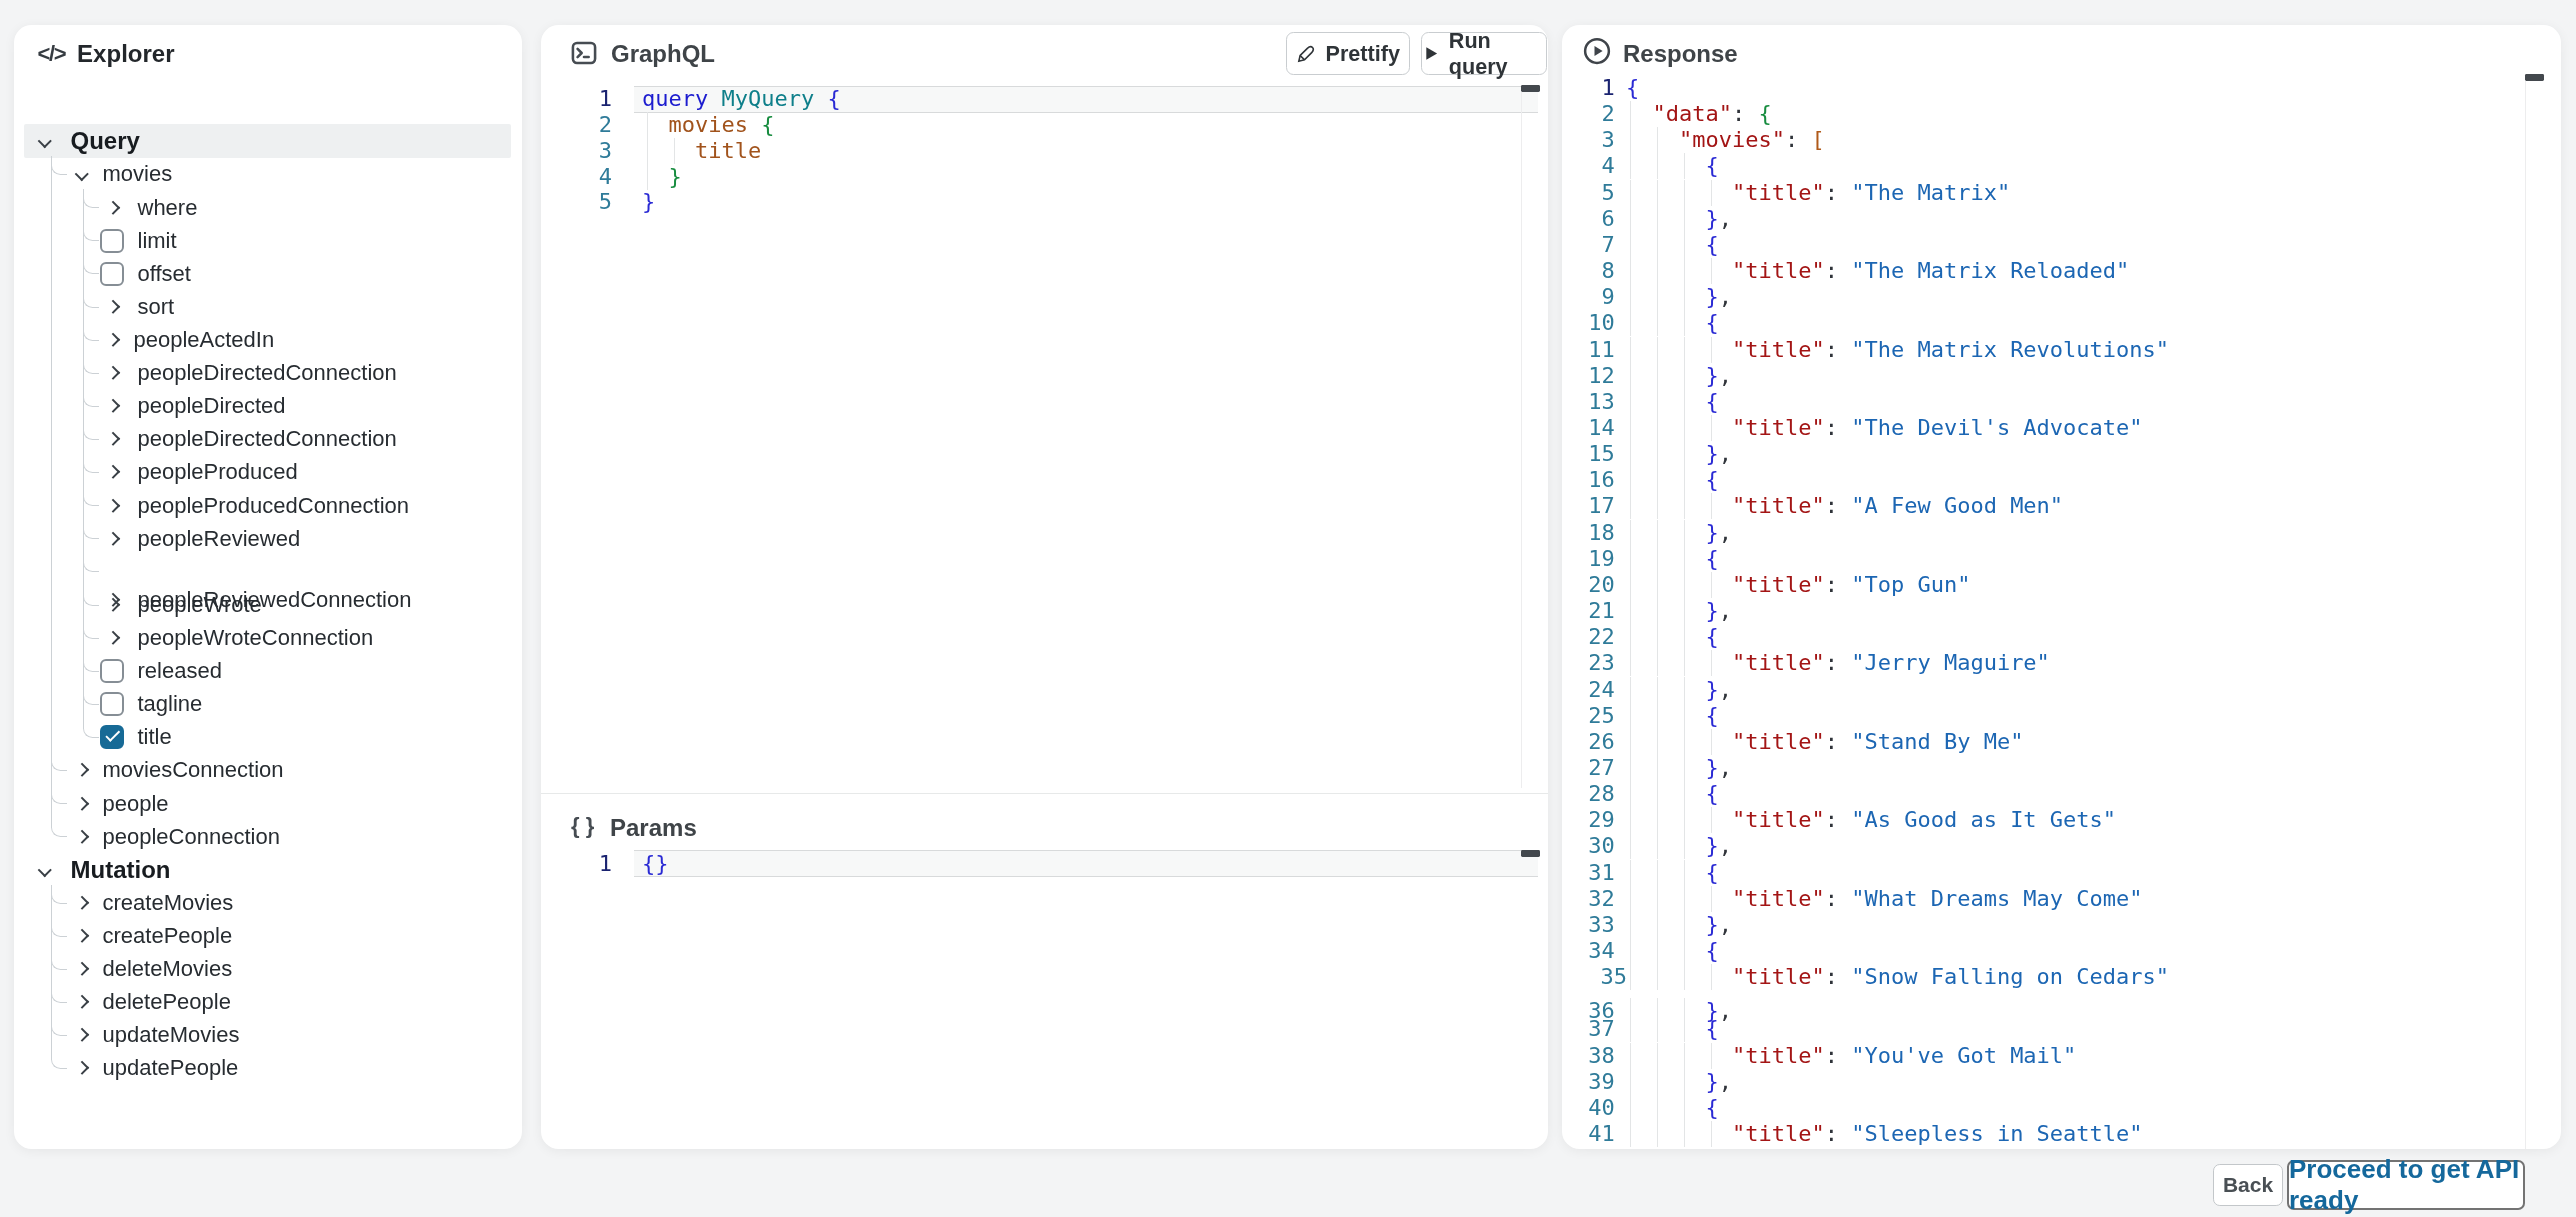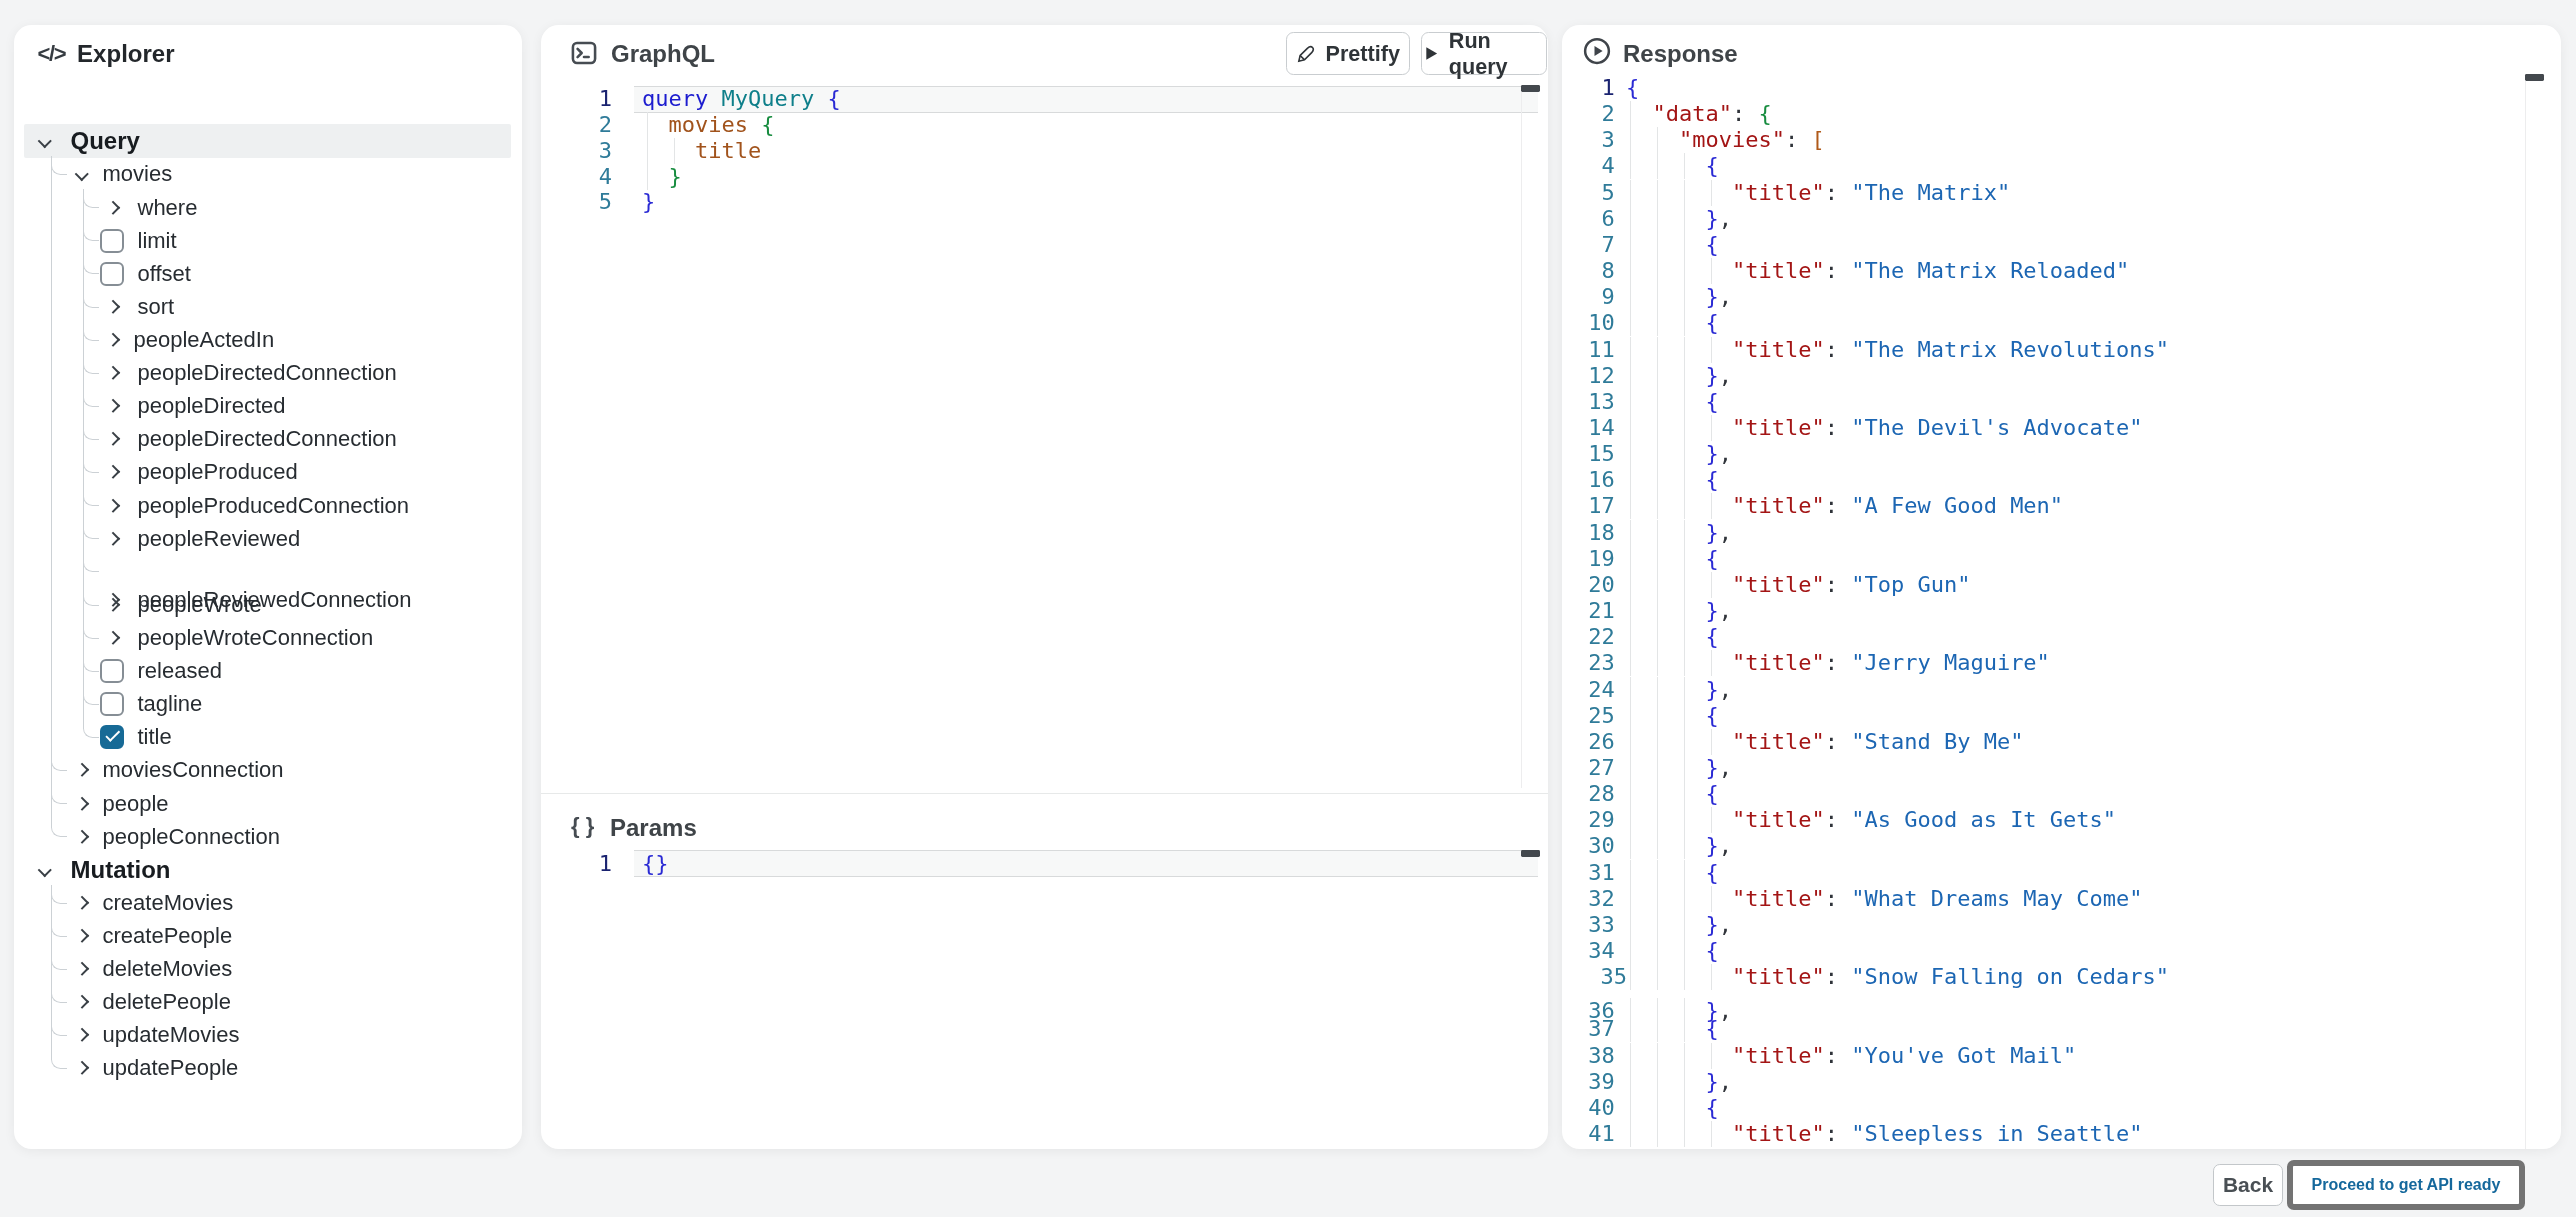--- a/index.html
+++ b/index.html
@@ -82,21 +82,21 @@
   .tk-key{color:#a31515;}
   .tk-str{color:#1c66b3;}
   .tk-pu{color:#30343a;}
 
   
   .foot-btn{
     position:absolute;box-sizing:border-box;background:#fff;border-radius:6.8px;
     display:flex;align-items:center;justify-content:center;cursor:pointer;font-weight:700;
   }
   #back-btn{left:2213px;top:1164px;width:70px;height:42px;border:1.7px solid #c3c7ca;color:#494f54;font-size:21px;}
-  #proceed-btn{left:2287px;top:1160px;width:238px;height:50px;border:6px solid #737373;color:#15689c;font-size:16px;}
+  #proceed-btn{left:2287px;top:1160px;width:238px;height:50px;border:2px solid #737373;color:#15689c;font-size:26px;}
 </style>
 </head>
 <body>
 
 <div class="card" id="explorer-card">
   <div class="exp-header">
     <span class="code-glyph">&lt;/&gt;</span>
     <span class="exp-title">Explorer</span>
   </div>
   <div id="tree">

